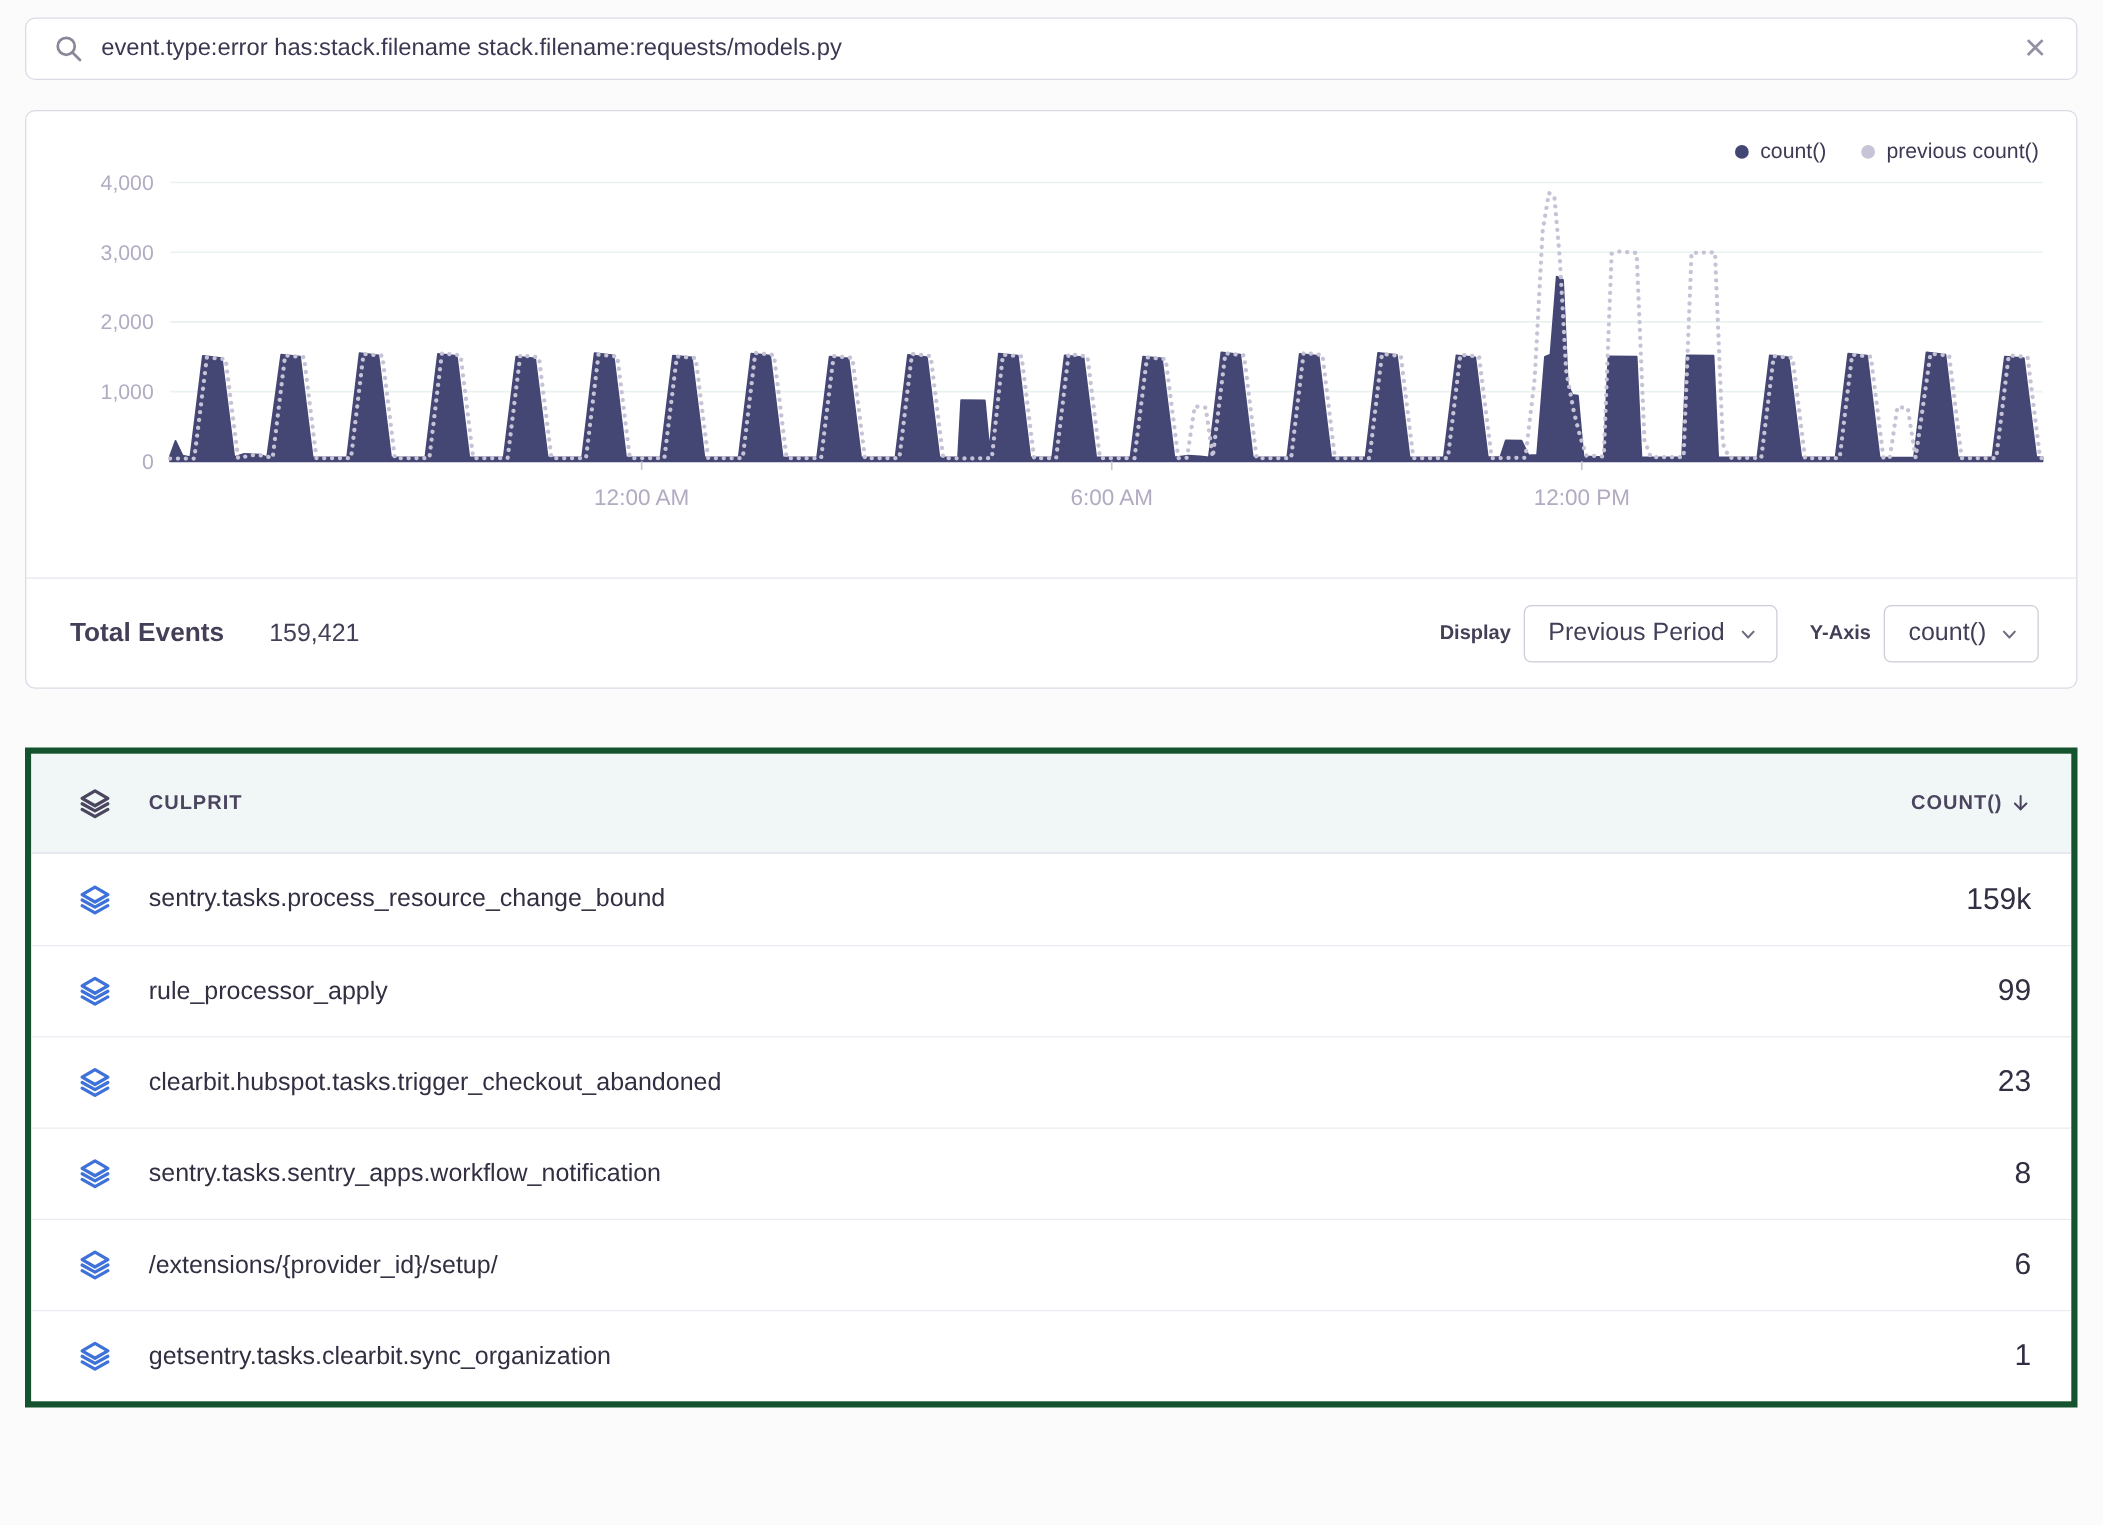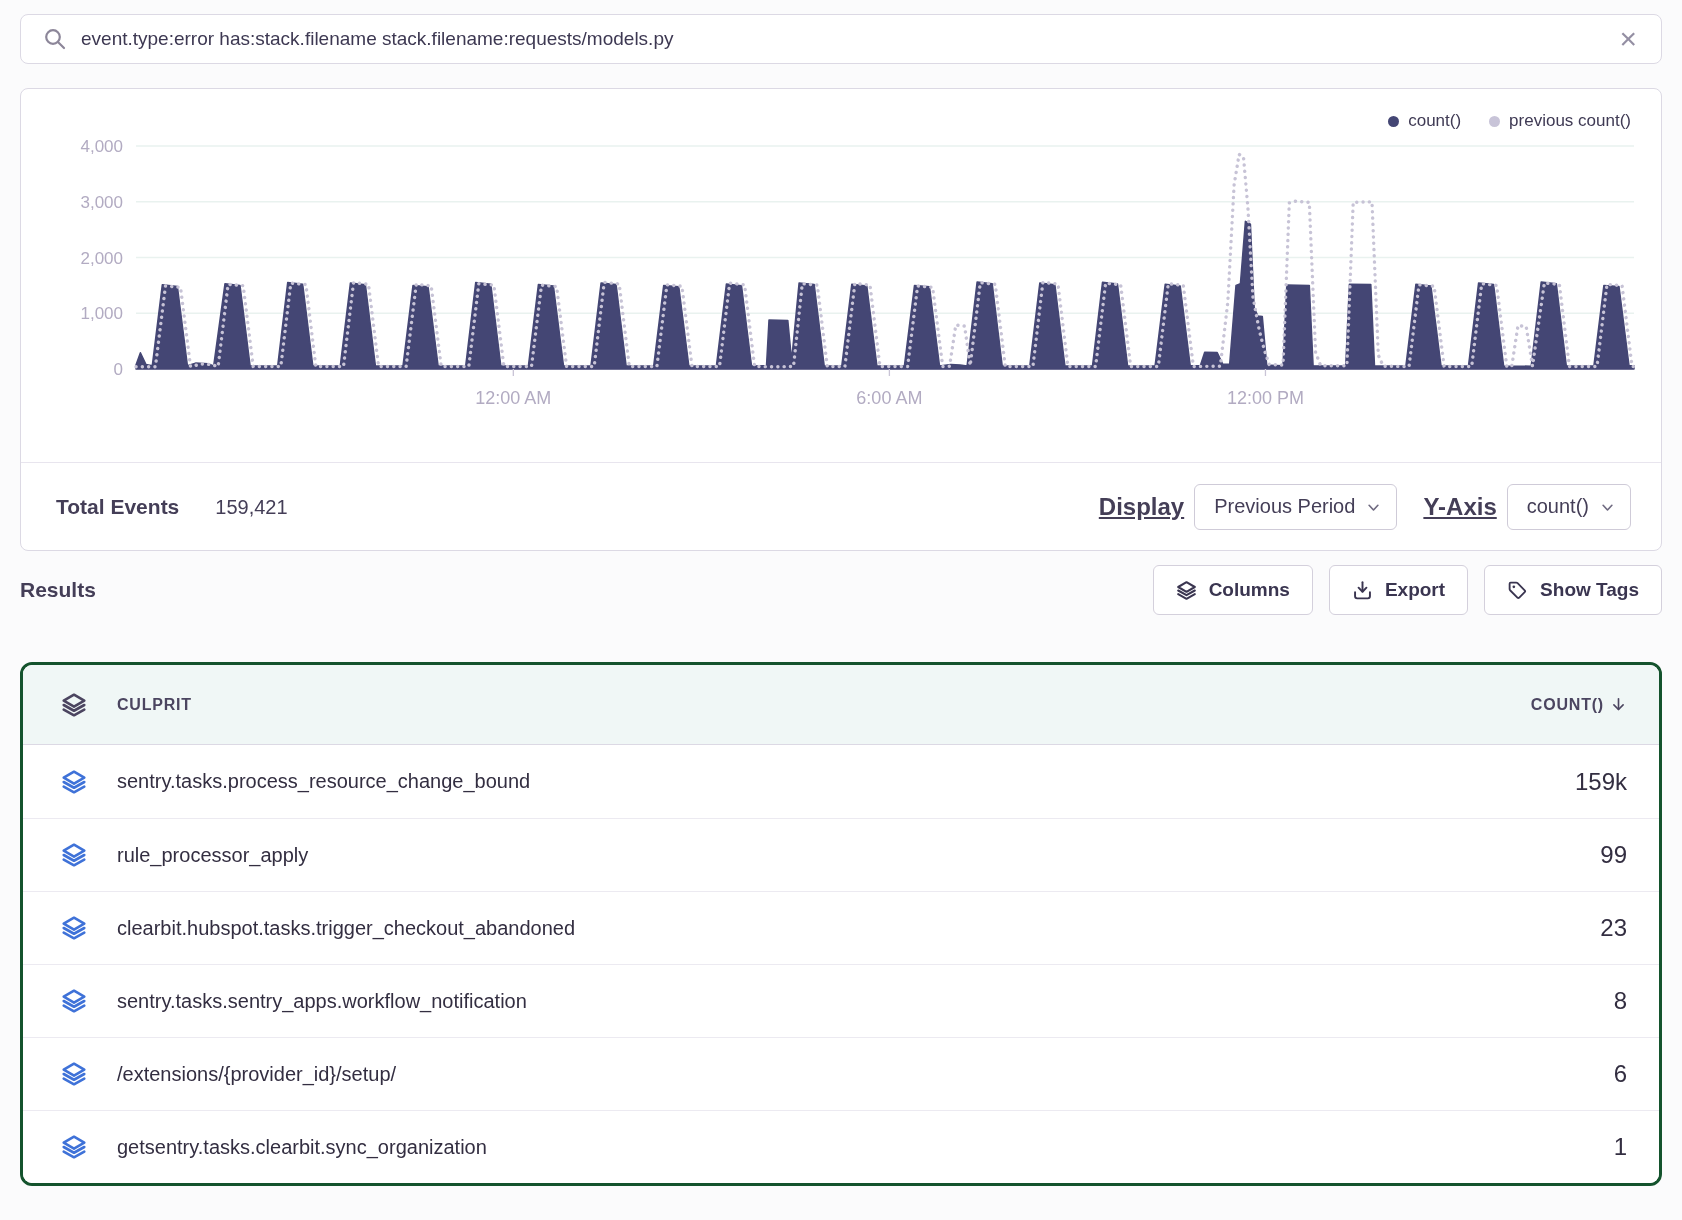--- a/index.html
+++ b/index.html
@@ -50,21 +50,21 @@
   }
   .summary-row {
     position:absolute; left:0; right:0; top:374px; bottom:0;
     display:flex; align-items:center; justify-content:space-between;
     padding:0 30px 0 35px;
   }
   .total { display:flex; align-items:baseline; gap:36px; }
   .total-label { font-size:21px; font-weight:700; color:#443e57; }
   .total-value { font-size:20px; color:#443e57; }
   .controls { display:flex; align-items:center; }
-  .ctl-label { font-size:24px; font-weight:700; color:#443e57;text-decoration:underline; }
+  .ctl-label { font-size:16px; font-weight:700; color:#443e57; }
   .dropdown {
     height:46px; margin-left:10px; background:#fff;
     border:1px solid #cfcbd8; border-radius:6px;
     display:flex; align-items:center; gap:11px;
     padding:0 15px 0 19px; font-size:20px; color:#443e57; cursor:pointer;
   }
   .dropdown .chev { width:15px; height:15px; color:#6f6a80; margin-top:2px; }
   .ctl-gap { width:26px; }
 
   
@@ -77,21 +77,21 @@
   .btn {
     height:50px; background:#fff; border:1px solid #d4d0dc; border-radius:6px;
     display:flex; align-items:center; gap:12px; padding:0 22px;
     font-size:19px; font-weight:700; color:#3a3550; cursor:pointer;
   }
   .btn .bicon { width:21px; height:21px; color:#3a3550; }
 
   
   .table {
     margin-top:47px; background:#fff;
-    border:3px solid #14532d; border-radius:12px; overflow:hidden;
+    border:5px solid #14532d; border-radius:0; overflow:hidden;
   }
   .thead {
     height:80px; background:#f0f7f6; display:flex; align-items:center;
     border-bottom:1px solid #dcd9e4;
   }
   .trow {
     height:73px; display:flex; align-items:center; background:#fff;
   }
   .trow + .trow { border-top:1px solid #eceaf1; }
   .cell-icon { width:26px; height:26px; margin-left:38px; flex:0 0 auto; }
@@ -204,43 +204,20 @@
         <div class="dropdown">
           <span>count()</span>
           <svg class="chev">
               <use href="#icon-chevron-down"></use>
             </svg>
         </div>
       </div>
     </div>
   </div>
 
-  <div class="results-row">
-    <div class="results-title">Results</div>
-    <div class="btn-group">
-      <div class="btn">
-        <svg class="bicon">
-            <use href="#icon-layers"></use>
-          </svg>
-        <span>Columns</span>
-      </div>
-      <div class="btn">
-        <svg class="bicon">
-            <use href="#icon-download"></use>
-          </svg>
-        <span>Export</span>
-      </div>
-      <div class="btn">
-        <svg class="bicon">
-            <use href="#icon-tag"></use>
-          </svg>
-        <span>Show Tags</span>
-      </div>
-    </div>
-  </div>
 
   <div class="table">
     <div class="thead">
       <svg class="cell-icon dark">
           <use href="#icon-layers"></use>
         </svg>
       <span class="th-culprit">CULPRIT</span>
       <span class="th-count">
         <span>COUNT()</span>
         <svg class="sort-arrow">

